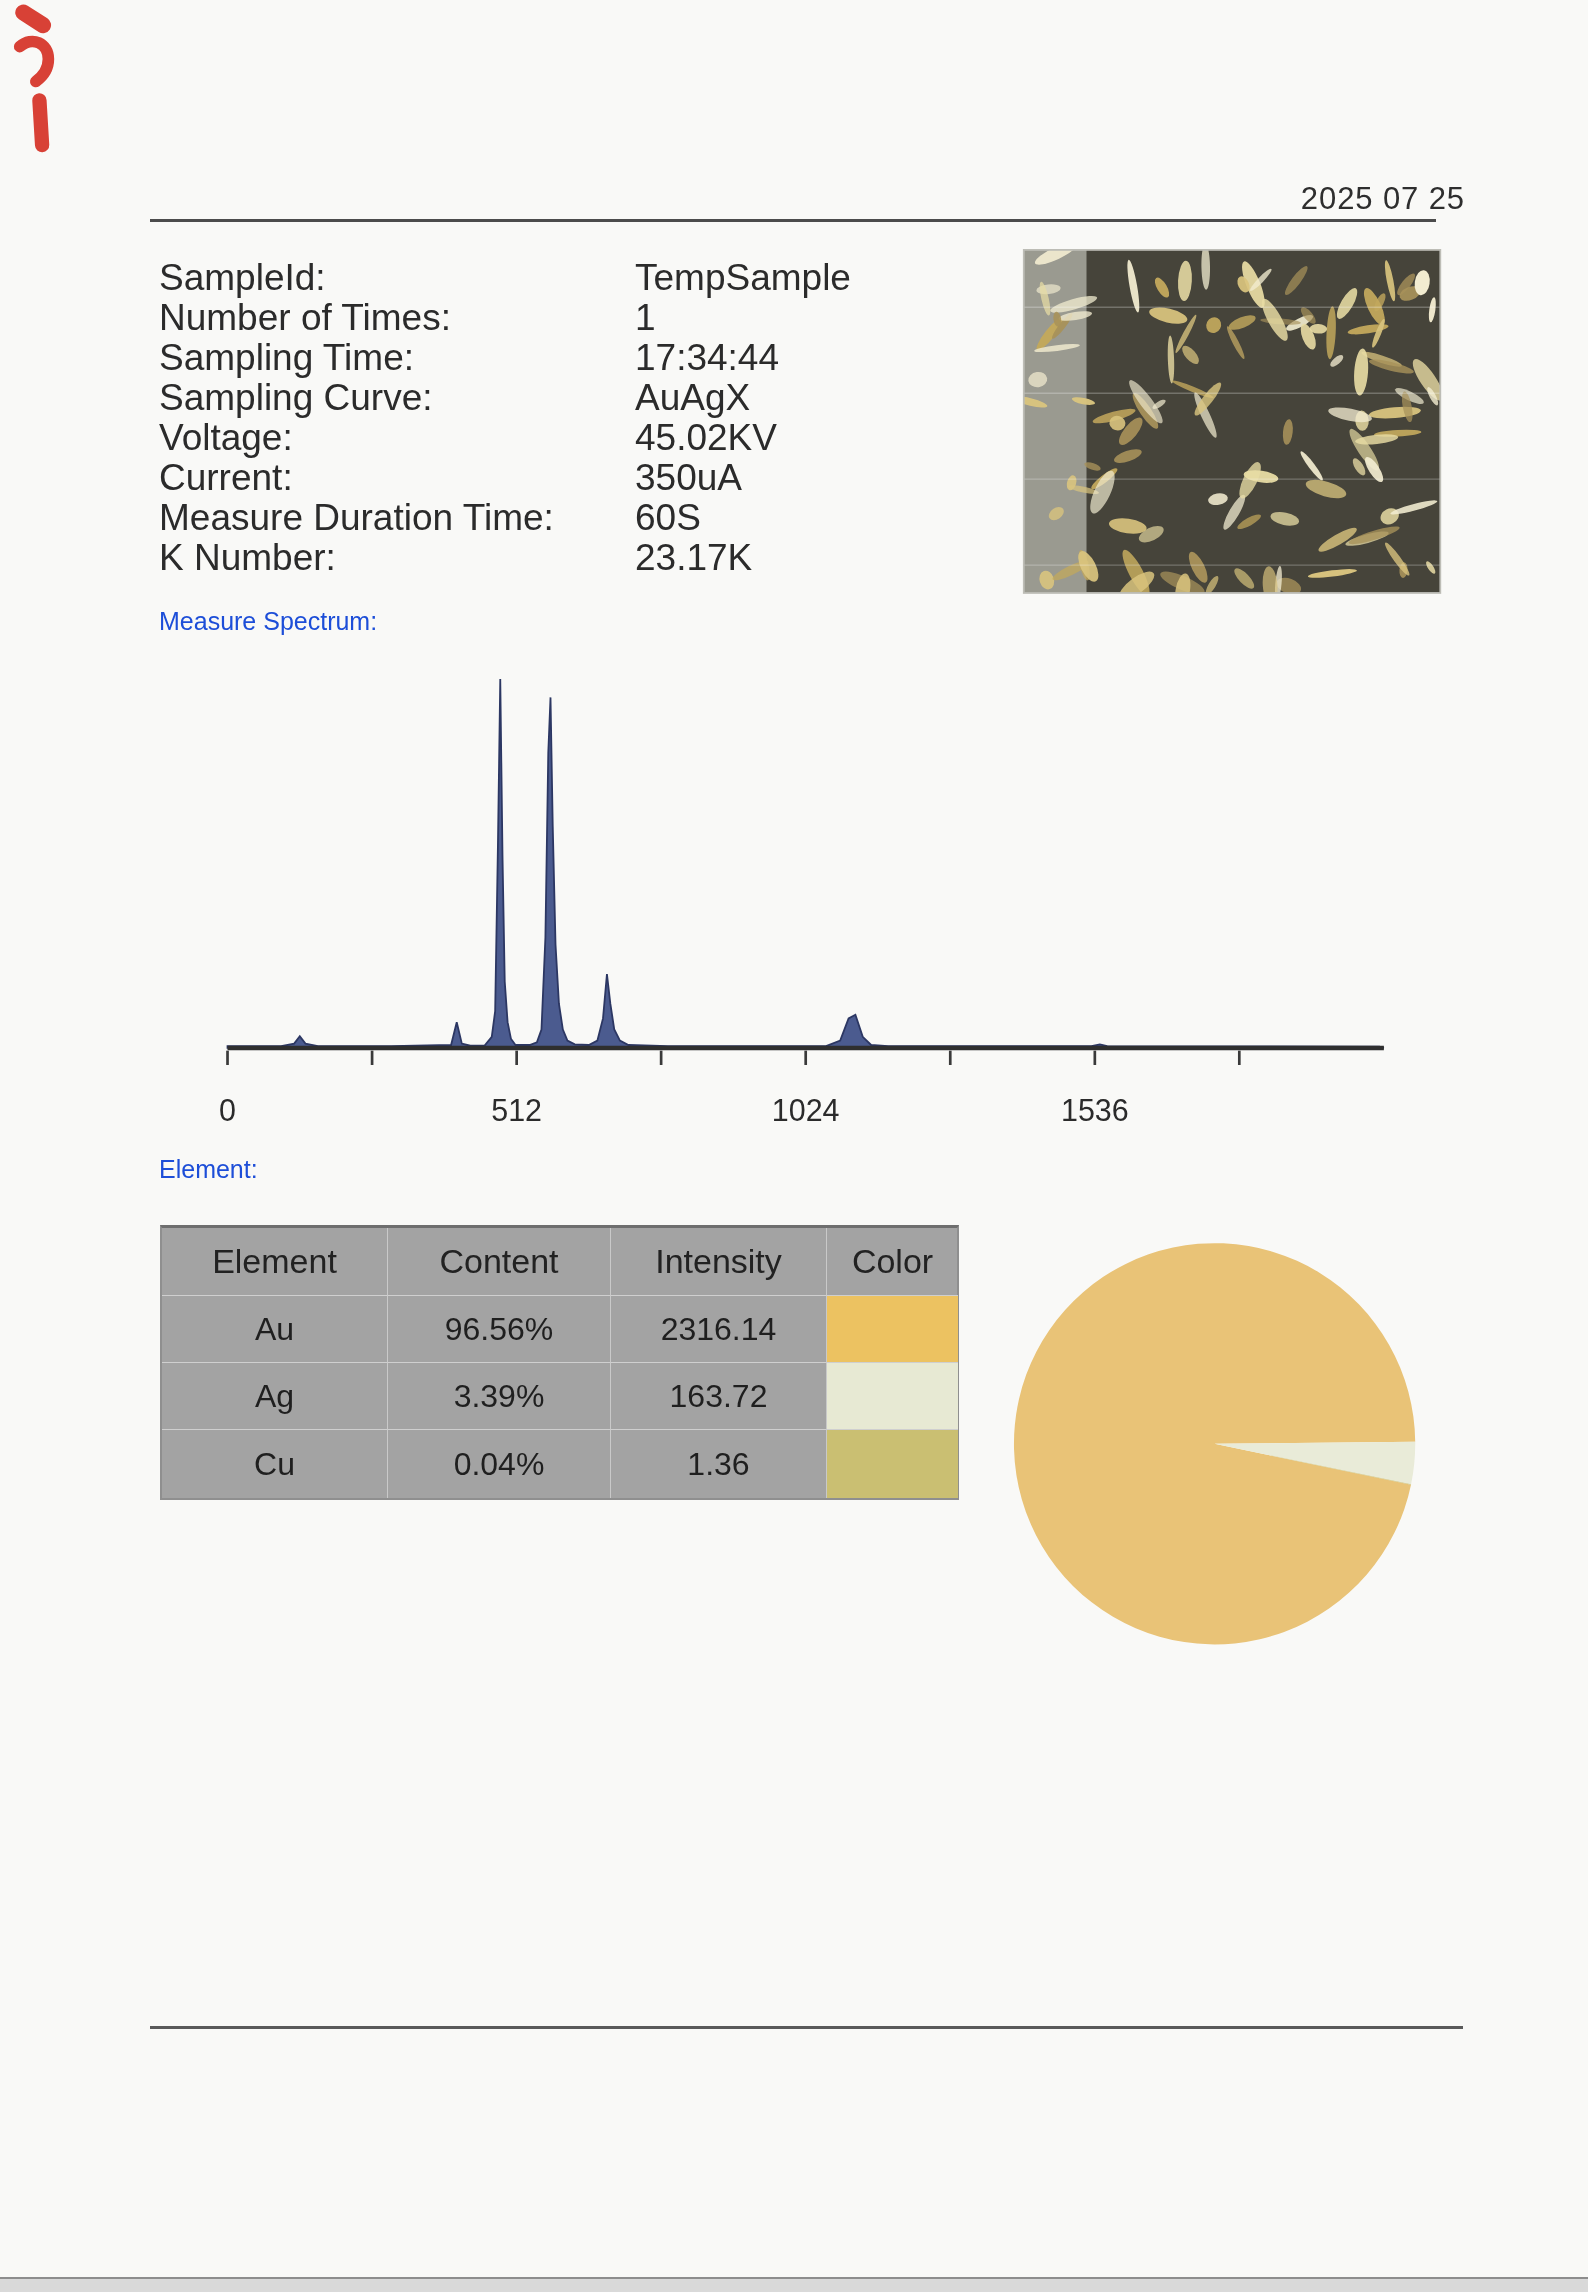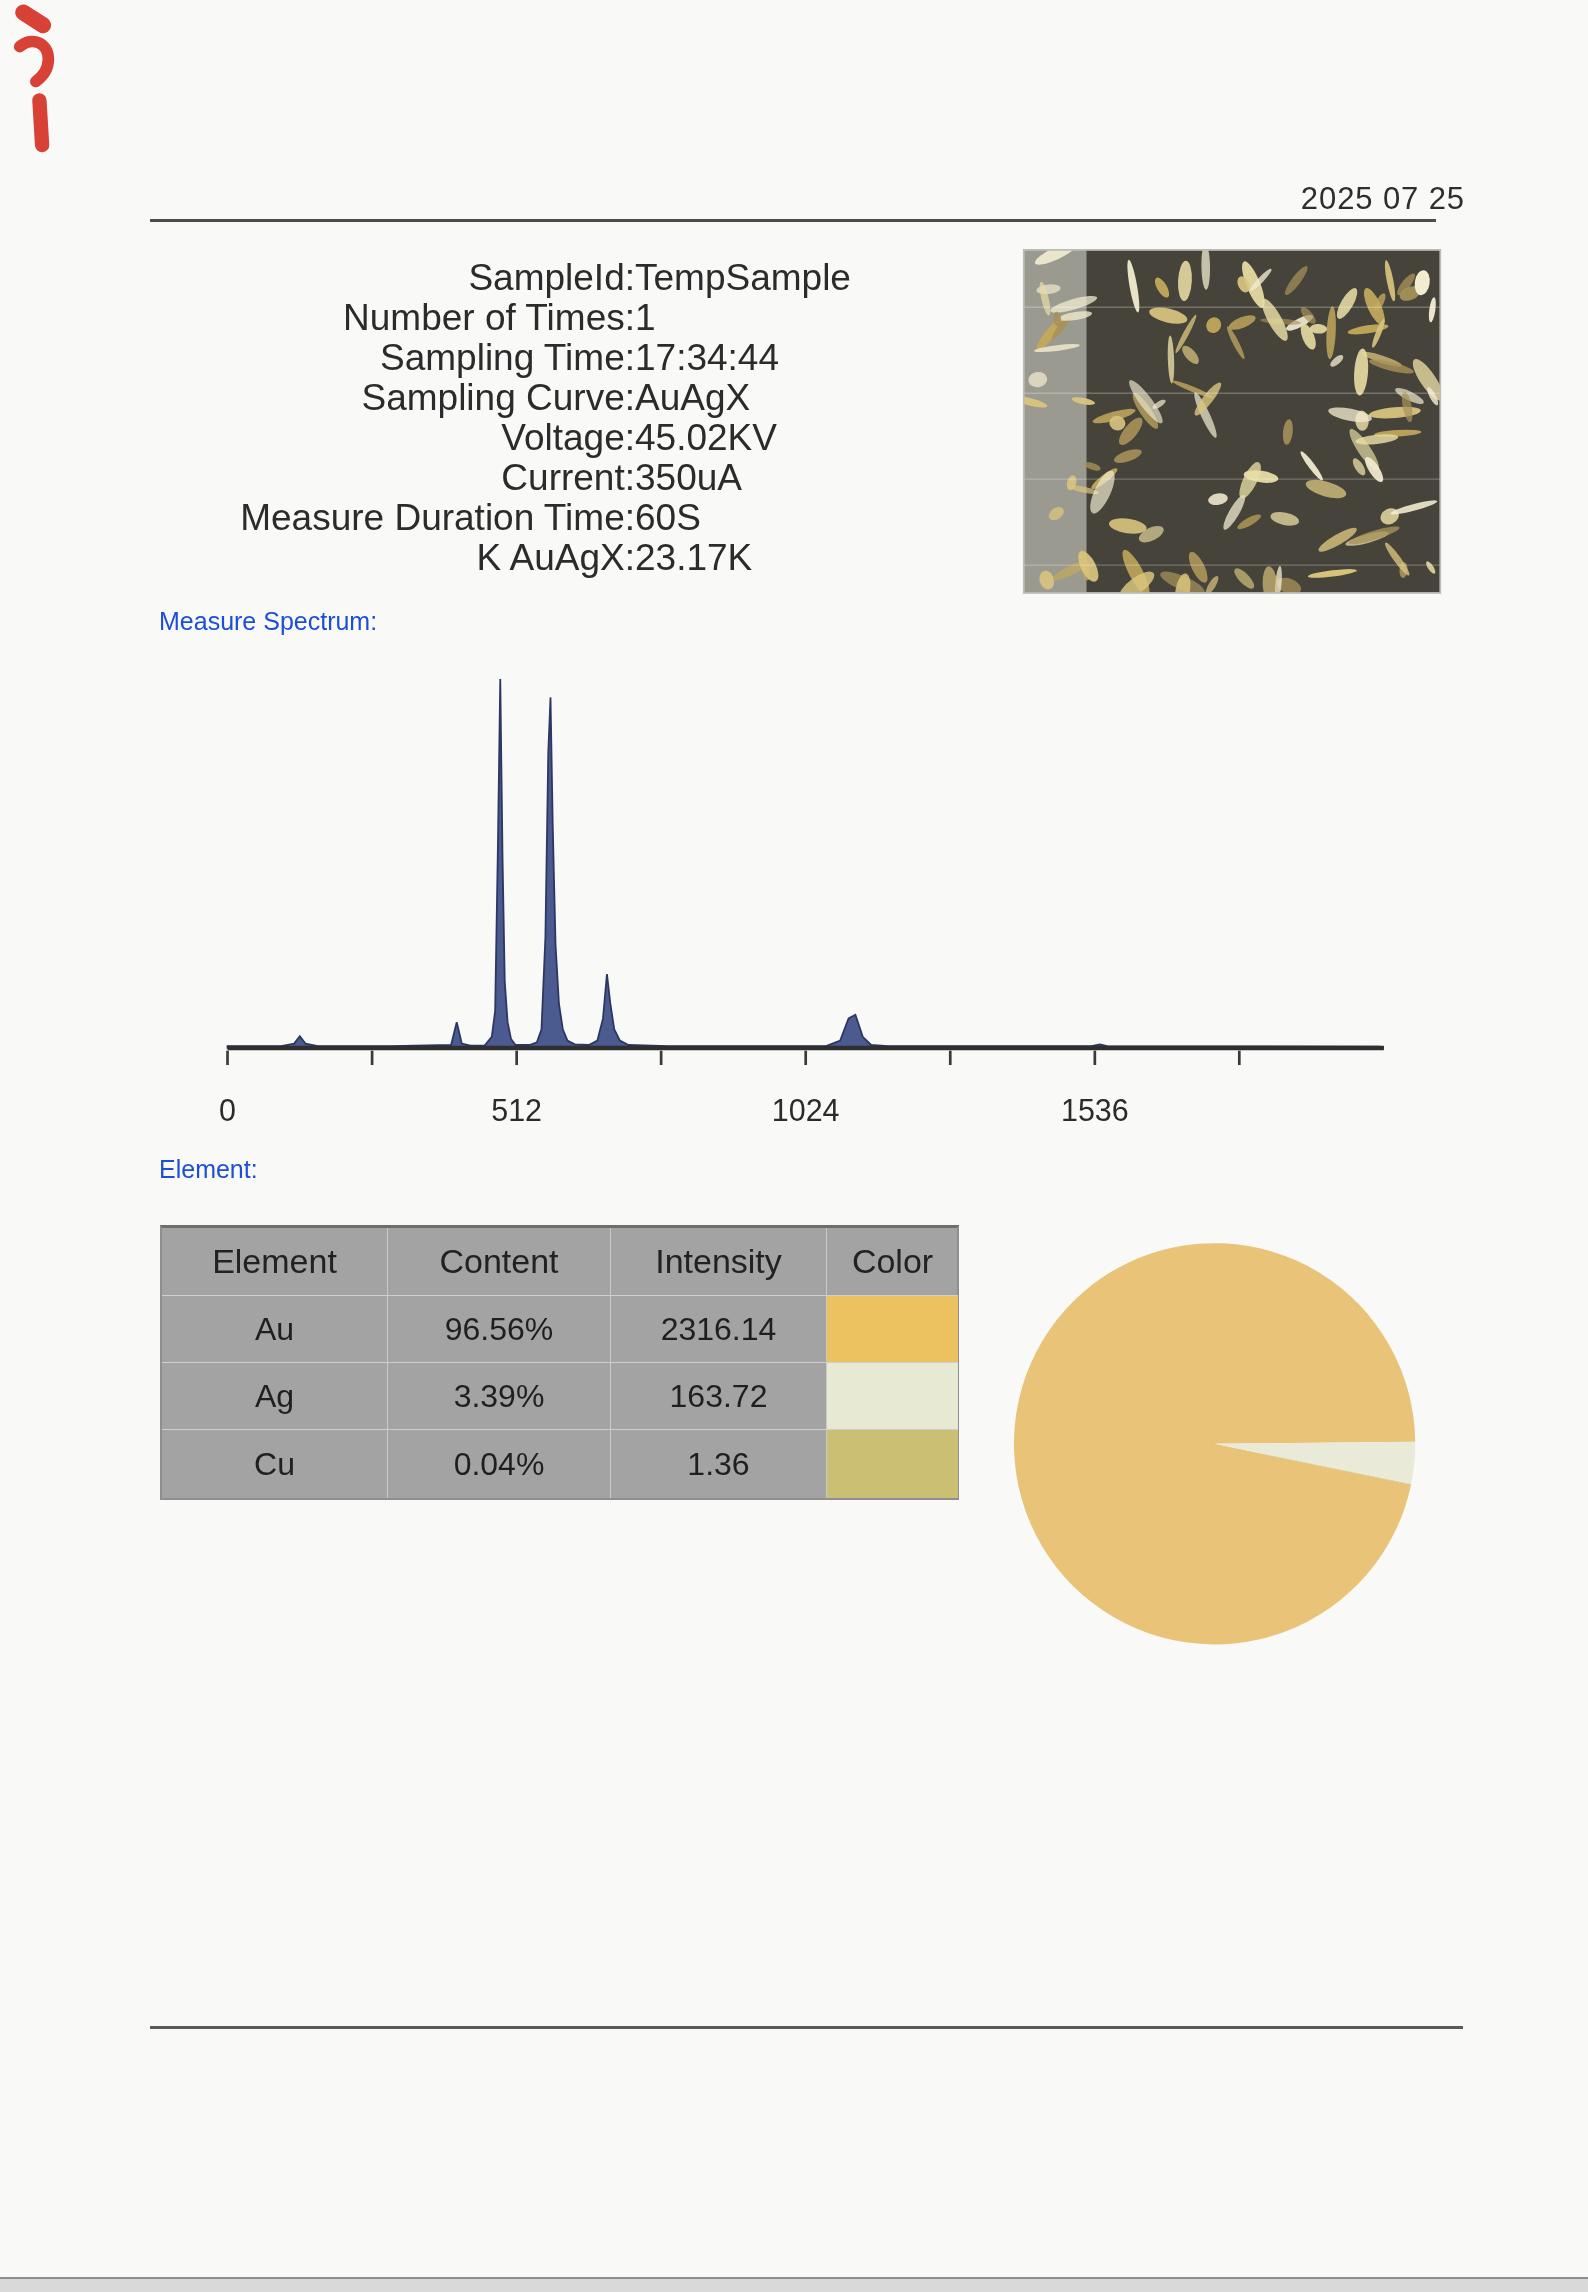--- a/index.html
+++ b/index.html
@@ -4,21 +4,21 @@
 <style>
   html,body{margin:0;padding:0;background:#e9e9e9;}
   .page{
     position:relative;
     width:1589px;height:2293px;
     background:#f9f9f7;
     font-family:"Liberation Sans", sans-serif;
     color:#2b2b2b;
     overflow:hidden;
   }
-  .abs{position:absolute;text-align:right;}
+  .abs{position:absolute;}
   #page-svg{position:absolute;left:0;top:0;pointer-events:none;}
   .date{top:181px;right:124px;font-size:31px;letter-spacing:0.9px;color:#2e2e2e;}
   .rule{background:#4c4c4c;height:2.7px;}
   .rule-top{left:150px;top:219px;width:1286px;}
   .rule-bottom{left:150px;top:2026px;width:1313px;background:#5a5a5a;}
   .info{left:159px;top:258px;font-size:37px;line-height:40px;}
   .info-row{display:flex;height:40px;}
   .info-label{width:476px;}
   .info-value{white-space:nowrap;}
   .section-title{font-size:25px;color:#1d4ed8;}
@@ -239,21 +239,21 @@
       </div>
     <div class="info-row">
         <span class="info-label">Current:</span>
         <span class="info-value">350uA</span>
       </div>
     <div class="info-row">
         <span class="info-label">Measure Duration Time:</span>
         <span class="info-value">60S</span>
       </div>
     <div class="info-row">
-        <span class="info-label">K AuAgX:</span>
+        <span class="info-label">K Number:</span>
         <span class="info-value">23.17K</span>
       </div>
   </div>
 
   <div class="abs section-title spectrum-title">Measure Spectrum:</div>
   <div class="abs section-title result-title">Element:</div>
 
   <div class="abs result-table">
     <div class="cell header">Element</div>
     <div class="cell header">Content</div>

